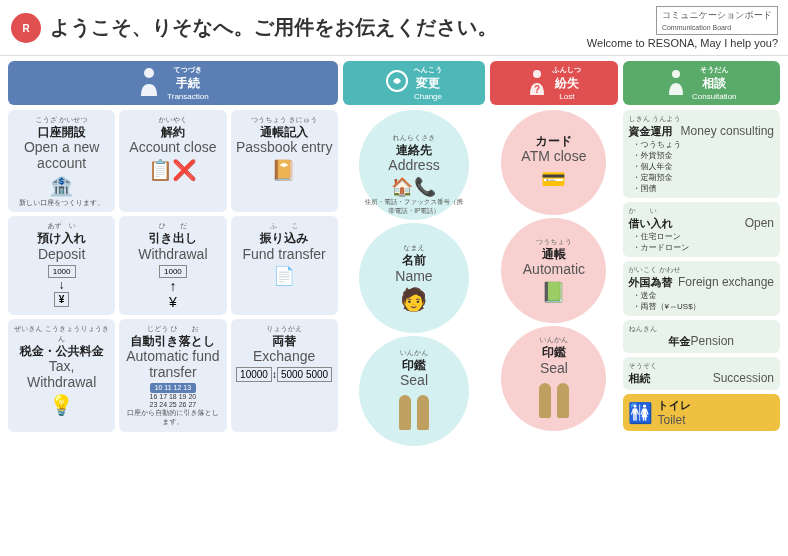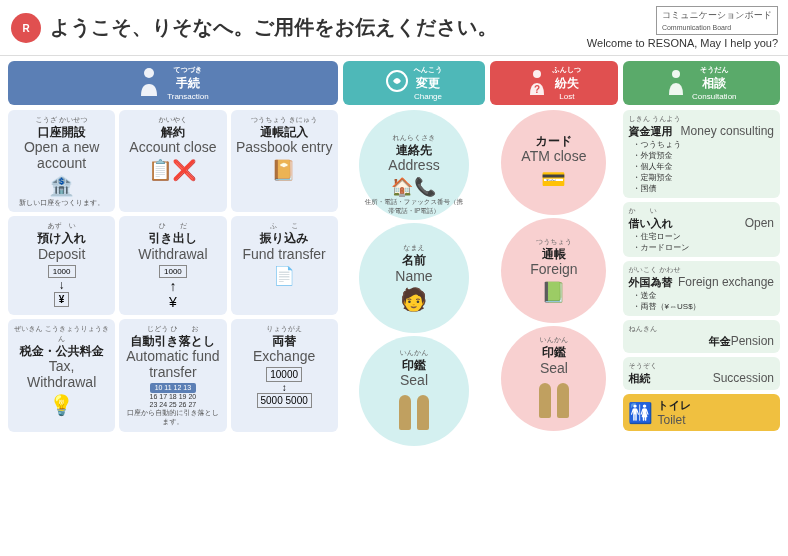--- a/index.html
+++ b/index.html
@@ -270,21 +270,21 @@
           <div style="background:#5b7fb5;color:white;font-size:7px;padding:1px 2px;border-radius:2px;">10 11 12 13</div>
           <div style="font-size:7px;color:#333;">16 17 18 19 20</div>
           <div style="font-size:7px;color:#333;">23 24 25 26 27</div>
         </div>
         <span class="card-desc">口座から自動的に引き落とします。</span>
       </div>
       <div class="card">
         <span class="card-furigana">りょうがえ</span>
         <span class="card-title-jp">両替</span>
         <span class="card-title-en">Exchange</span>
-        <div style="display:flex;flex-direction:column;align-items:center;font-size:10px;">
+        <div style="display:flex;flex-direction:row;align-items:center;font-size:10px;">
           <div style="border:1px solid #888;padding:1px 3px;">10000</div>
           <div>↕</div>
           <div style="border:1px solid #888;padding:1px 3px;">5000 5000</div>
         </div>
       </div>
     </div>
   </div>
 
   <div class="section-change">
     <div class="section-header header-change">
@@ -343,21 +343,21 @@
 
     <div class="card" style="background:#f8d0d0; border-radius:50%; width:105px; height:105px; margin:3px auto; justify-content:center;">
       <span class="card-title-jp">カード</span>
       <span class="card-title-en">ATM close</span>
       <div style="font-size:20px;">💳</div>
     </div>
 
     <div class="card" style="background:#f8d0d0; border-radius:50%; width:105px; height:105px; margin:3px auto; justify-content:center;">
       <span class="card-furigana">つうちょう</span>
       <span class="card-title-jp">通帳</span>
-      <span class="card-title-en">Foreign</span>
+      <span class="card-title-en">Automatic</span>
       <div style="font-size:20px;">📗</div>
     </div>
 
     <div class="card" style="background:#f8d0d0; border-radius:50%; width:105px; height:105px; margin:3px auto; justify-content:center;">
       <span class="card-furigana">いんかん</span>
       <span class="card-title-jp">印鑑</span>
       <span class="card-title-en">Seal</span>
       <div style="display:flex; gap:2px; margin:2px 0;">
         <div class="seal-img"></div>
         <div class="seal-img"></div>
@@ -414,21 +414,21 @@
         <span class="consult-title-en">Foreign exchange</span>
       </div>
       <ul class="consult-items">
         <li>送金</li>
         <li>両替（¥⇔US$）</li>
       </ul>
     </div>
 
     <div class="consult-card">
       <div style="font-size:7px; color:#666;">ねんきん</div>
-      <div style="display:flex; justify-content:flex-end;">
+      <div style="display:flex; justify-content:center;">
         <span class="consult-title-jp">年金</span>
         <span class="consult-title-en">Pension</span>
       </div>
     </div>
 
     <div class="consult-card">
       <div style="font-size:7px; color:#666;">そうぞく</div>
       <div style="display:flex; justify-content:space-between;">
         <span class="consult-title-jp">相続</span>
         <span class="consult-title-en">Succession</span>

